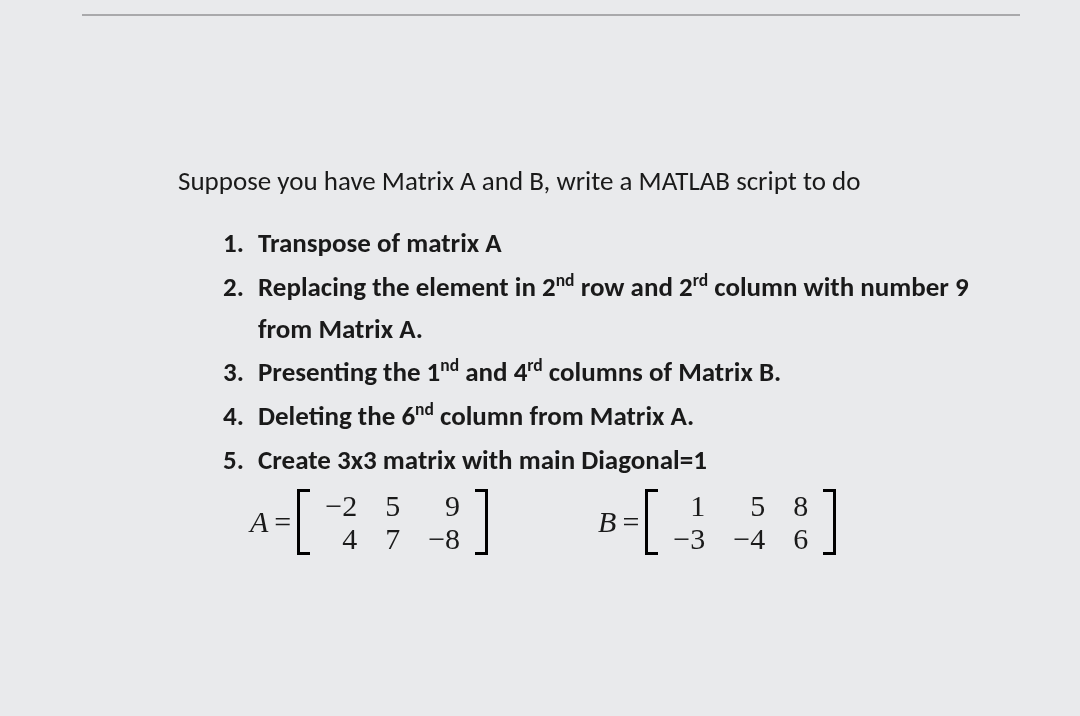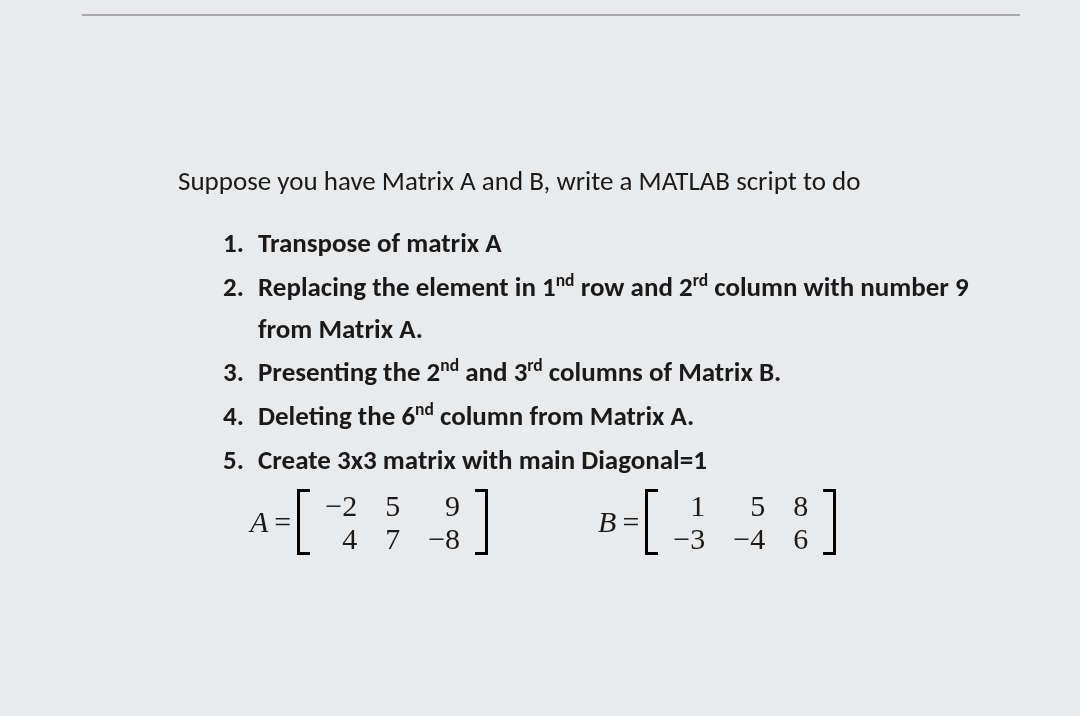--- a/index.html
+++ b/index.html
@@ -113,24 +113,24 @@
 
     <div class="intro">
       <span>Suppose you have Matrix A and B, write a MATLAB script to do</span><br>
     </div>
 
     <ol class="tasks">
       <li>
         <span>Transpose of matrix A</span>
       </li>
       <li>
-        <span>Replacing the element in 1</span><sup>nd</sup><span> row and 2</span><sup>rd</sup><span> column with number 9 from Matrix A.</span>
+        <span>Replacing the element in 2</span><sup>nd</sup><span> row and 2</span><sup>rd</sup><span> column with number 9 from Matrix A.</span>
       </li>
       <li>
-        <span>Presenting the 2</span><sup>nd</sup><span> and 3</span><sup>rd</sup><span> columns of Matrix B.</span>
+        <span>Presenting the 1</span><sup>nd</sup><span> and 4</span><sup>rd</sup><span> columns of Matrix B.</span>
       </li>
       <li>
         <span>Deleting the 6</span><sup>nd</sup><span> column from Matrix A.</span>
       </li>
       <li>
         <span>Create 3x3 matrix with main Diagonal=1</span>
       </li>
     </ol>
 
     <div class="matrices-row">

